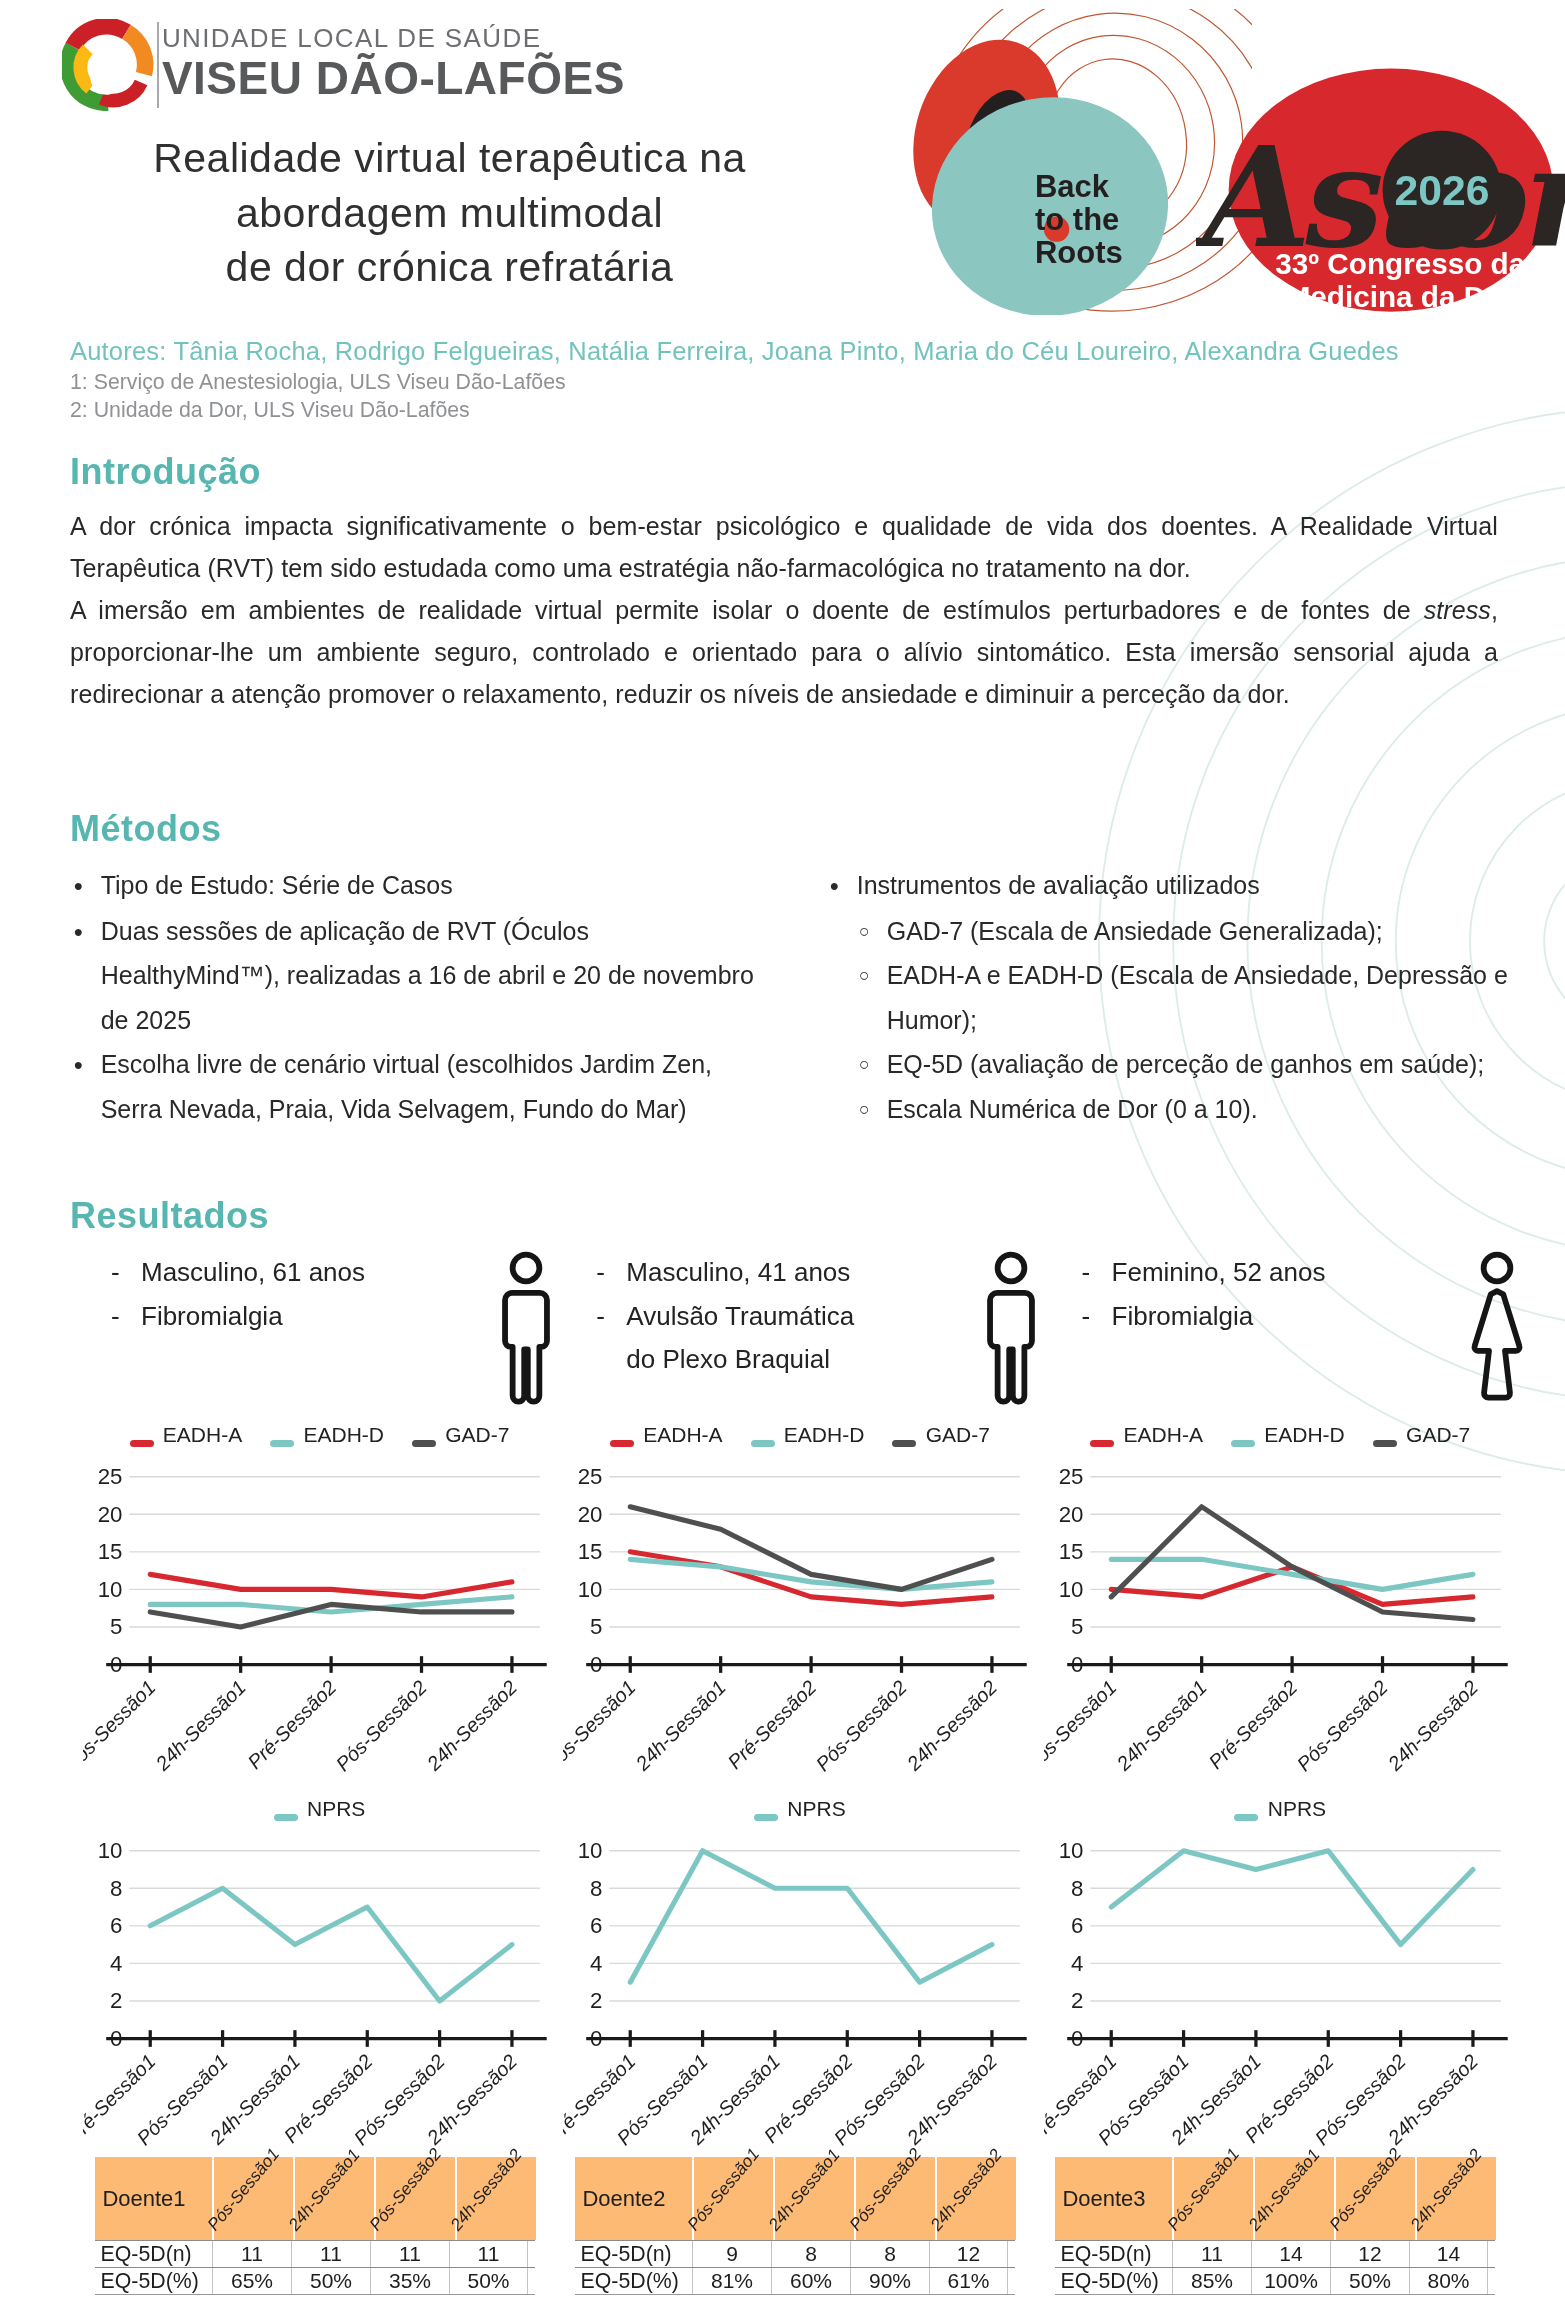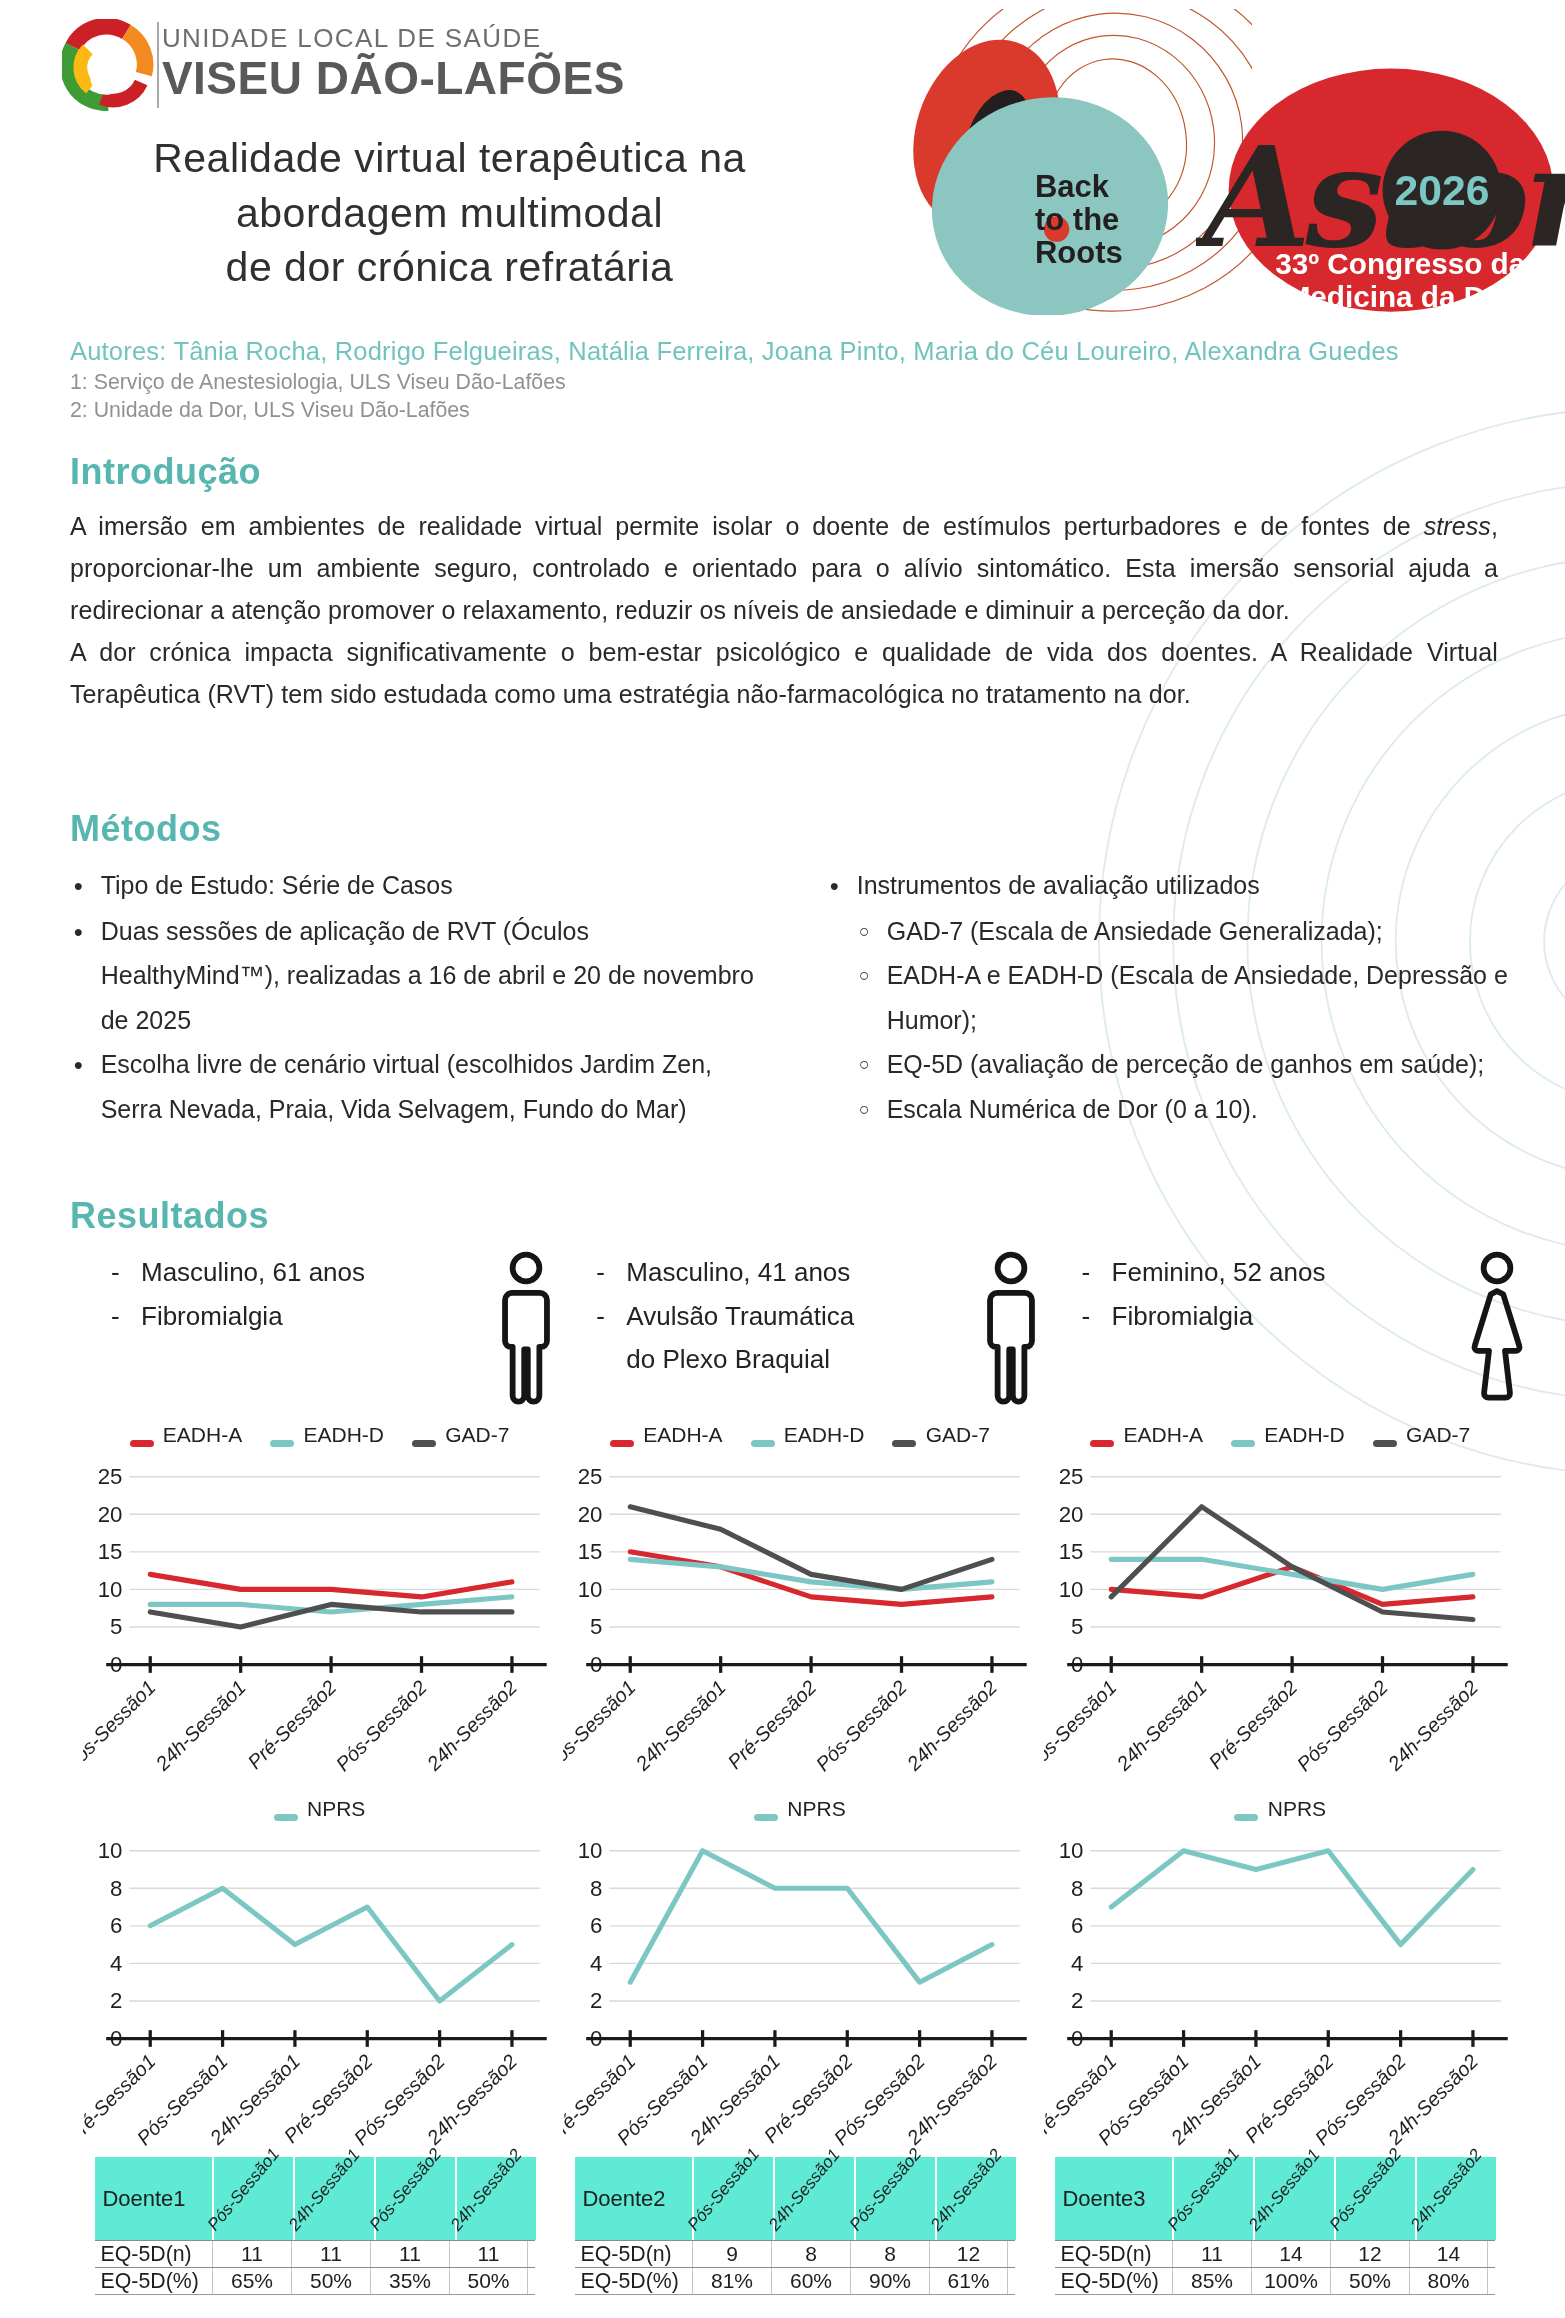--- a/index.html
+++ b/index.html
@@ -57,21 +57,21 @@
   .legend{display:flex;justify-content:center;align-items:center;gap:28px;height:29px;
           margin-bottom:1.9px;font-size:21px;color:#222;}
   .leg-item{display:flex;align-items:flex-end;gap:9.3px;}
   .leg-swatch{display:inline-block;width:24px;height:7px;border-radius:3.7px;}
   svg.plot{width:473px;height:325px;display:block;}
 
   
   .tables{left:95px;top:2157px;display:flex;gap:40px;}
   .eq-table{width:440px;}
   .eq-head{display:grid;grid-template-columns:117px repeat(4,79px);gap:1.9px;height:83px;}
-  .eq-head>div{background:#5eead4;position:relative;}
+  .eq-head>div{background:#fdba74;position:relative;}
   .eq-hlabel{display:flex;align-items:center;padding-left:7.4px;font-size:22px;color:#1e1e1e;}
   .rot{position:absolute;left:5.6px;bottom:4.6px;transform:rotate(-50deg);transform-origin:0 100%;
        font-size:17px;font-style:italic;white-space:nowrap;color:#1e1e1e;}
   .eq-row{display:grid;grid-template-columns:117px repeat(4,79px);border-top:1.4px solid #8b8b8b;}
   .eq-row:last-child{border-bottom:1.4px solid #9a9a9a;}
   .eq-row>div{height:26px;display:flex;align-items:center;justify-content:center;
               font-size:21px;border-left:0.9px solid #c4c4c4;color:#1e1e1e;}
   .eq-row>div:first-child{justify-content:flex-start;padding-left:5.6px;border-left:none;font-size:21.3px;}
   .eq-row>div:last-child{border-right:0.9px solid #c4c4c4;}
 </style>
@@ -160,22 +160,22 @@
   </div>
 
   <div class="layer authors">Autores: Tânia Rocha, Rodrigo Felgueiras, Natália Ferreira, Joana Pinto, Maria do Céu Loureiro, Alexandra Guedes</div>
   <div class="layer affils">
     <div>1: Serviço de Anestesiologia, ULS Viseu Dão-Lafões</div>
     <div>2: Unidade da Dor, ULS Viseu Dão-Lafões</div>
   </div>
 
   <h2 class="layer sh sh-intro">Introdução</h2>
   <div class="layer body-text intro-text">
+    <p>A dor crónica impacta significativamente o bem-estar psicológico e qualidade de vida dos doentes. A Realidade Virtual Terapêutica (RVT) tem sido estudada como uma estratégia não-farmacológica no tratamento na dor.</p>
     <p><span>A imersão em ambientes de realidade virtual permite isolar o doente de estímulos perturbadores e de fontes de </span><i>stress</i><span>, proporcionar-lhe um ambiente seguro, controlado e orientado para o alívio sintomático. Esta imersão sensorial ajuda a redirecionar a atenção promover o relaxamento, reduzir os níveis de ansiedade e diminuir a perceção da dor.</span></p>
-    <p>A dor crónica impacta significativamente o bem-estar psicológico e qualidade de vida dos doentes. A Realidade Virtual Terapêutica (RVT) tem sido estudada como uma estratégia não-farmacológica no tratamento na dor.</p>
   </div>
 
   <h2 class="layer sh sh-met">Métodos</h2>
   <div class="layer met-cols">
     <div class="met-left">
         <div class="li">
           <span class="mk">●</span>
           <span>Tipo de Estudo: Série de Casos</span>
         </div>
         <div class="li">

